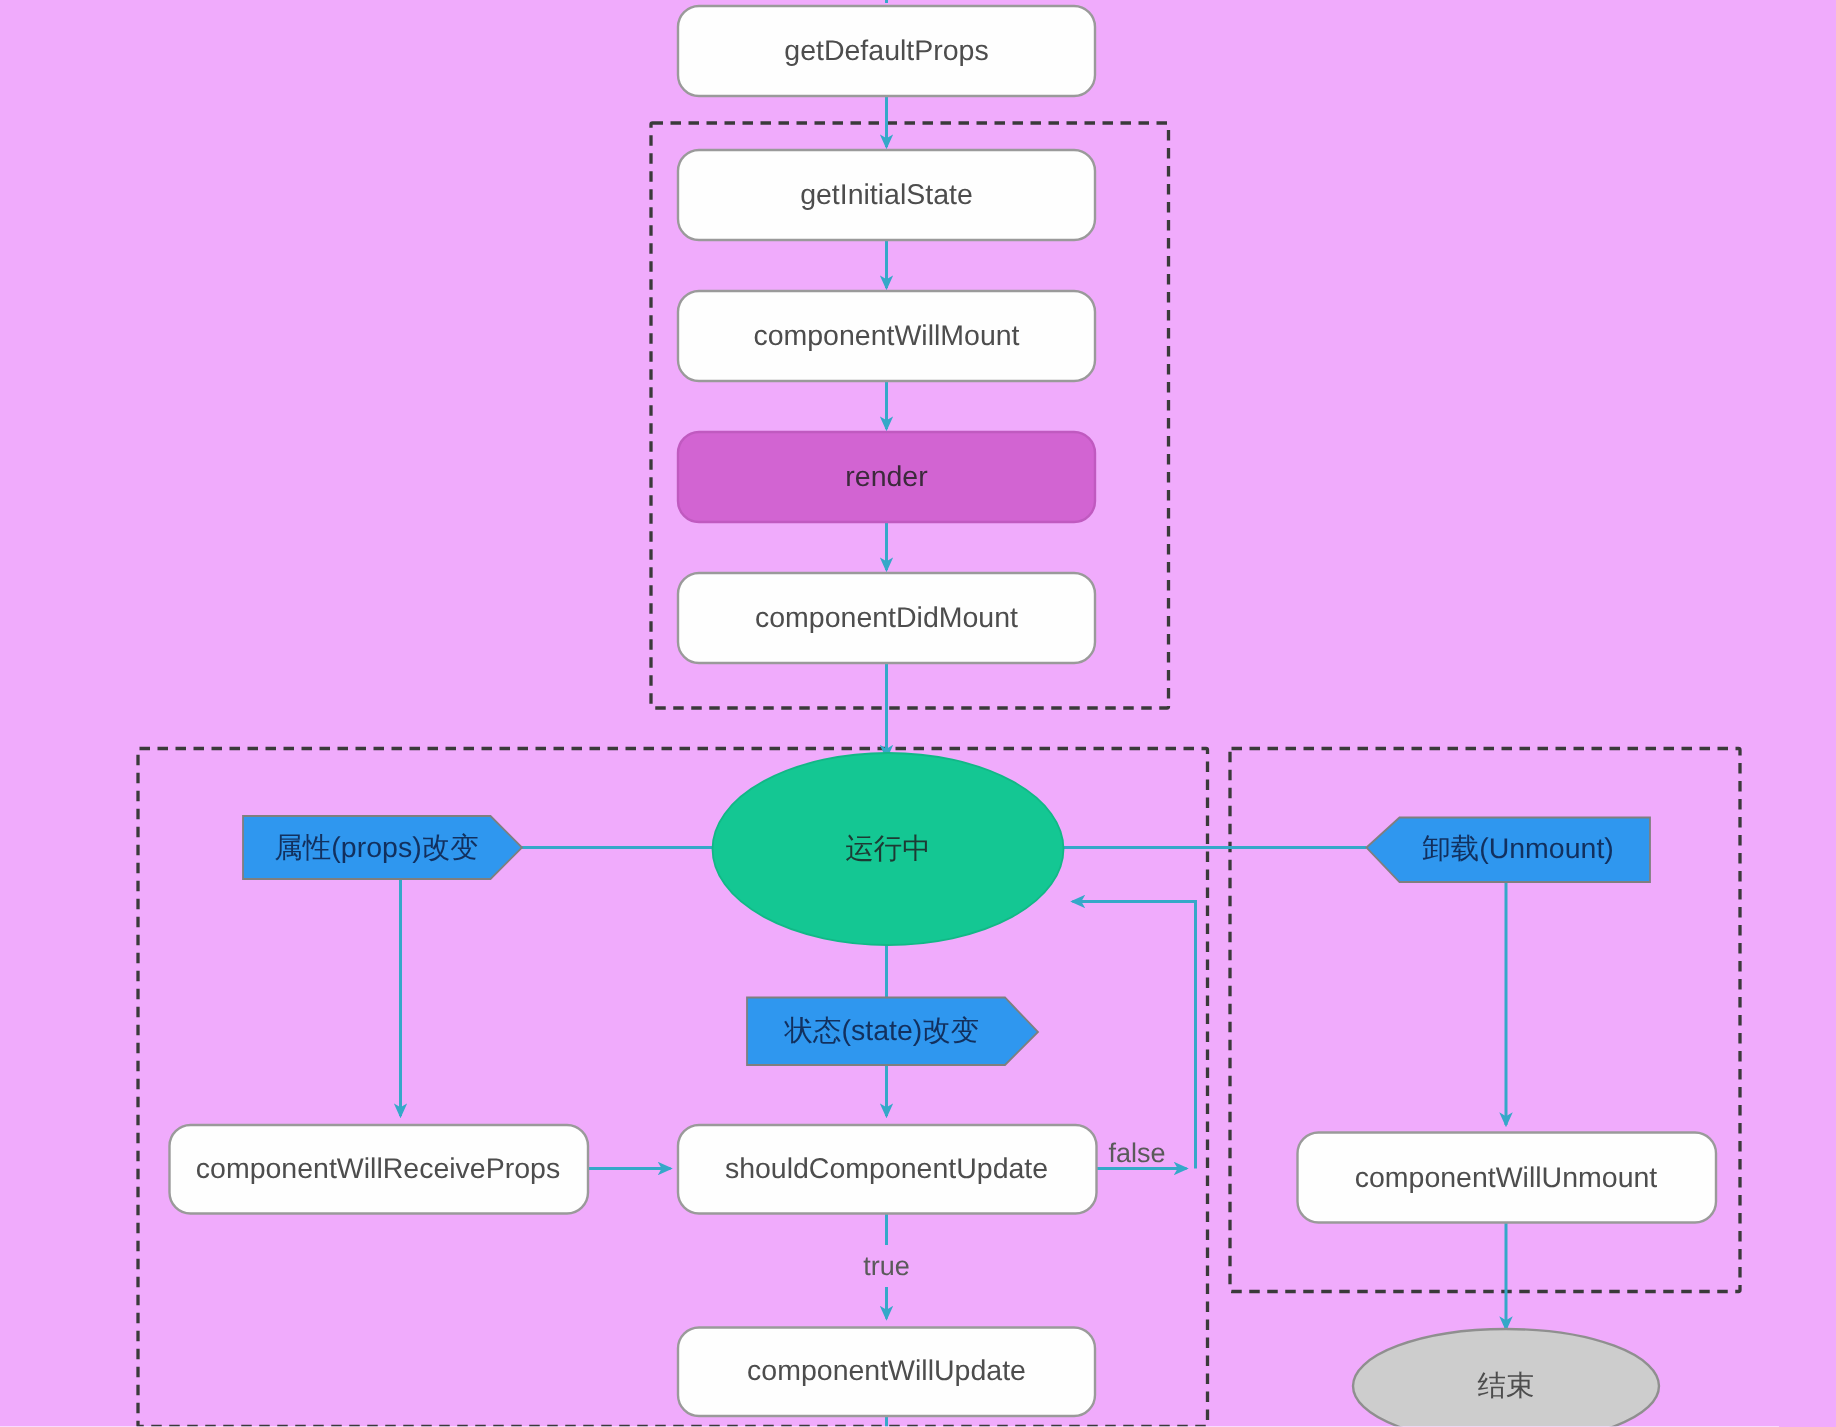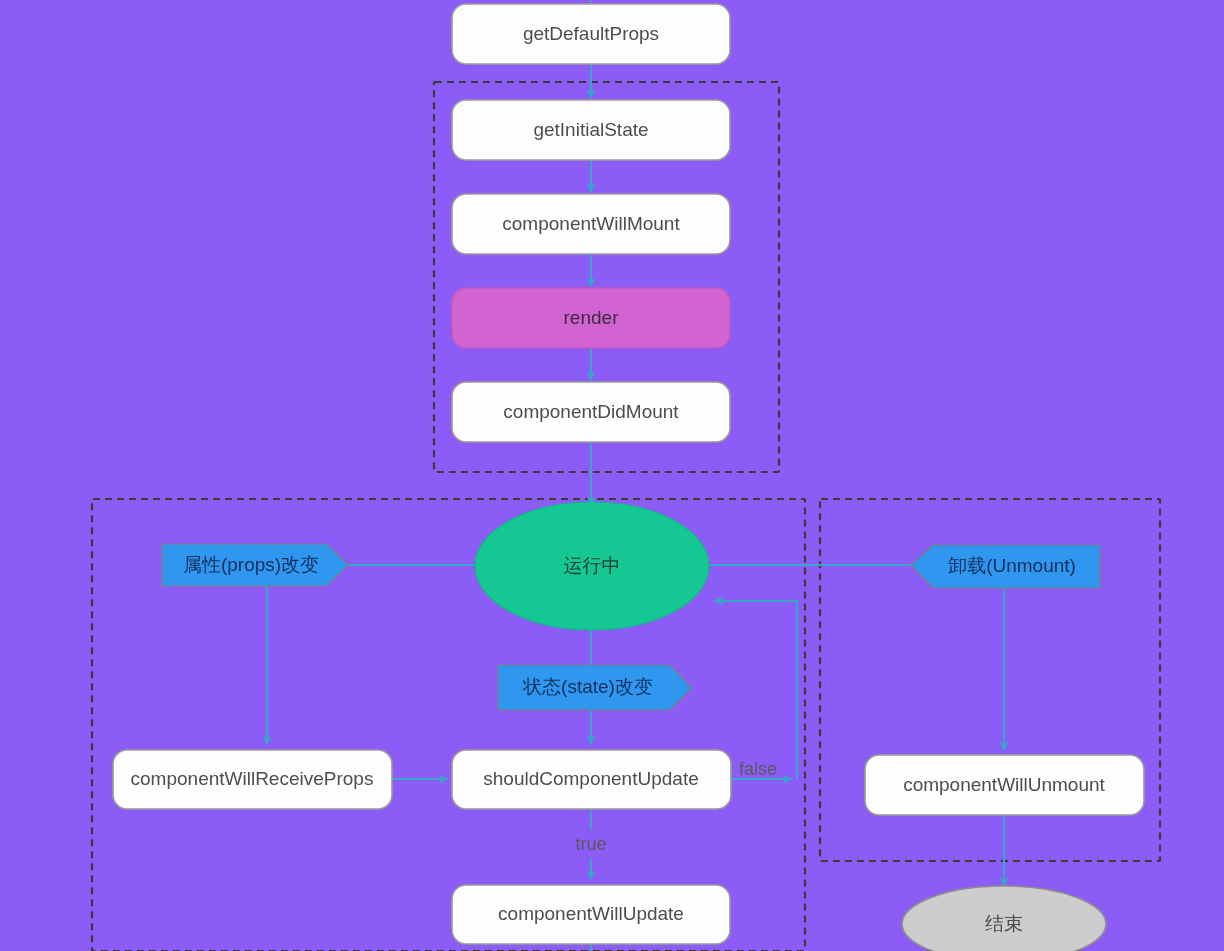--- a/index.html
+++ b/index.html
@@ -7,21 +7,21 @@
     padding: 0;
     background: #ffffff;
   }
   body {
     font-family: "Liberation Sans", "DejaVu Sans", sans-serif;
   }
   #canvas {
     position: relative;
     width: 1224px;
     height: 951px;
-    background: #8b5cf6;
+    background: #f0abfc;
     overflow: hidden;
   }
   #diagram-svg {
     position: absolute;
     left: 0;
     top: 0;
     width: 1224px;
     height: 951px;
   }
   .node-label {

